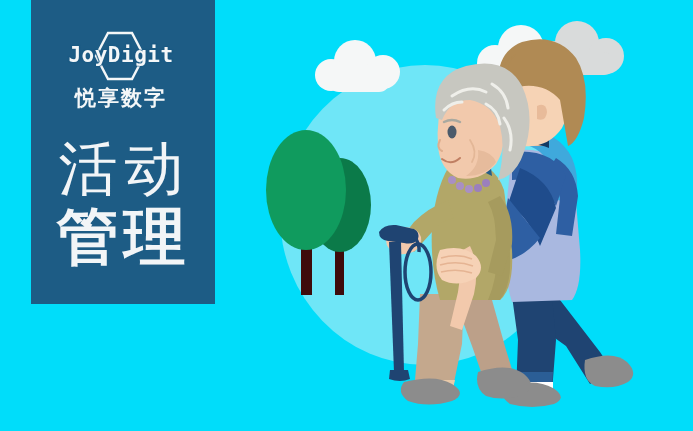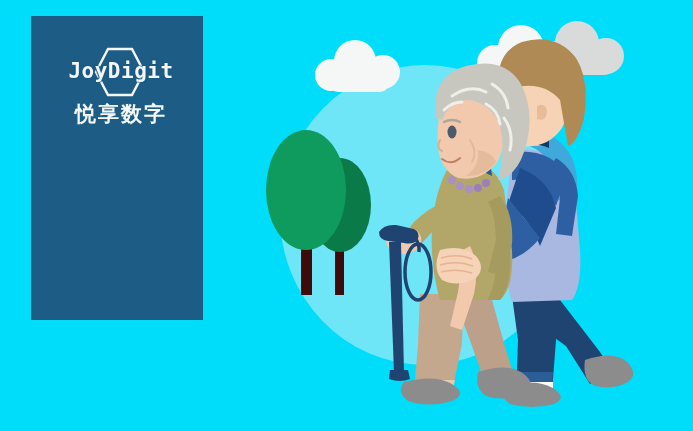--- a/index.html
+++ b/index.html
@@ -22,26 +22,25 @@
     position: absolute;
     inset: 0;
     width: 693px;
     height: 431px;
     display: block;
   }
   
   .panel {
     position: absolute;
     left: 31px;
-    top: 16px;
-    width: 160px;
+    top: 0;
+    width: 184px;
     height: 304px;
     background: #1D5C85;
     z-index: 5;
-    padding-left: 12px;
   }
   .logo-wrap {
     position: absolute;
     left: 0;
     top: 30px;
     width: 180px;
     text-align: center;
   }
   .logo-mark {
     position: relative;
@@ -266,15 +265,19 @@
     <div class="logo-wrap">
       <span class="logo-mark">
         <svg class="logo-hex" viewBox="0 0 52 50">
           <polygon points="14,2 38,2 50,25 38,48 14,48 2,25" fill="none" stroke="#F4F7F8" stroke-width="2.4"></polygon>
         </svg>
         <span class="logo-text">JoyDigit</span>
       </span>
       <span class="logo-cn">悦享数字</span>
     </div>
 
+    <div class="panel-title">
+      <span class="title-line1">活动</span>
+      <span class="title-line2">管理</span>
+    </div>
   </div>
 
 </div>
 
 </body></html>

